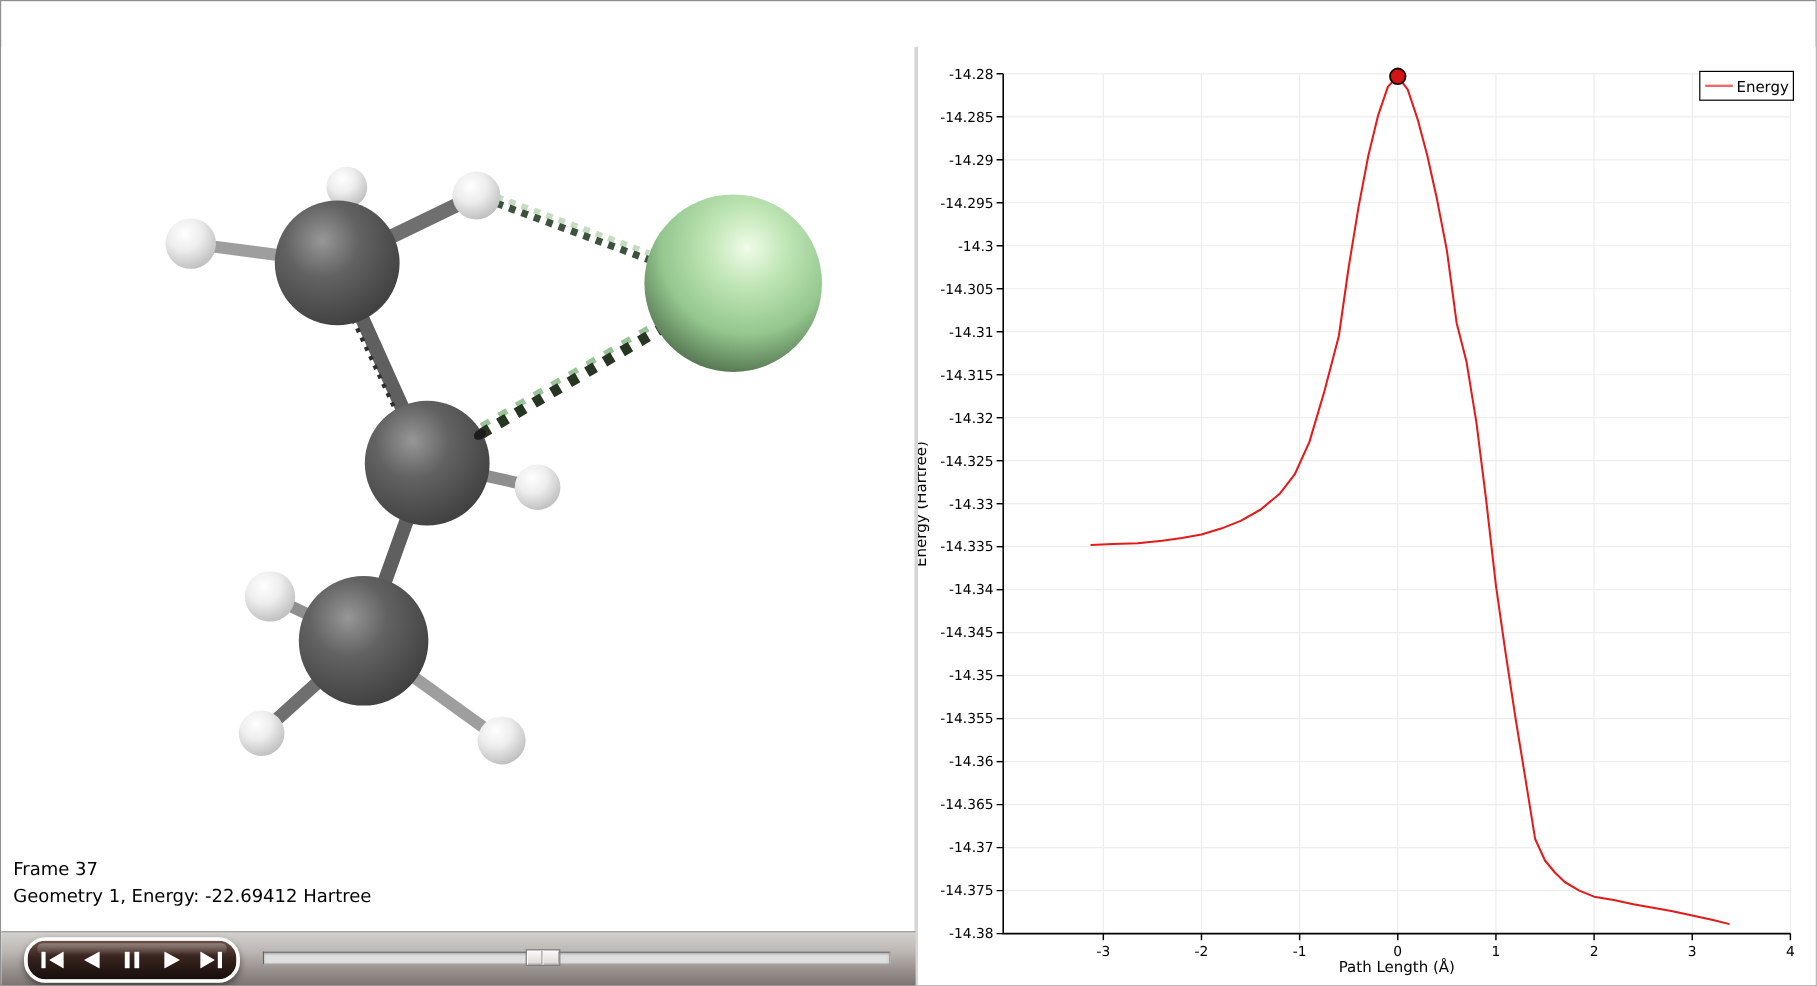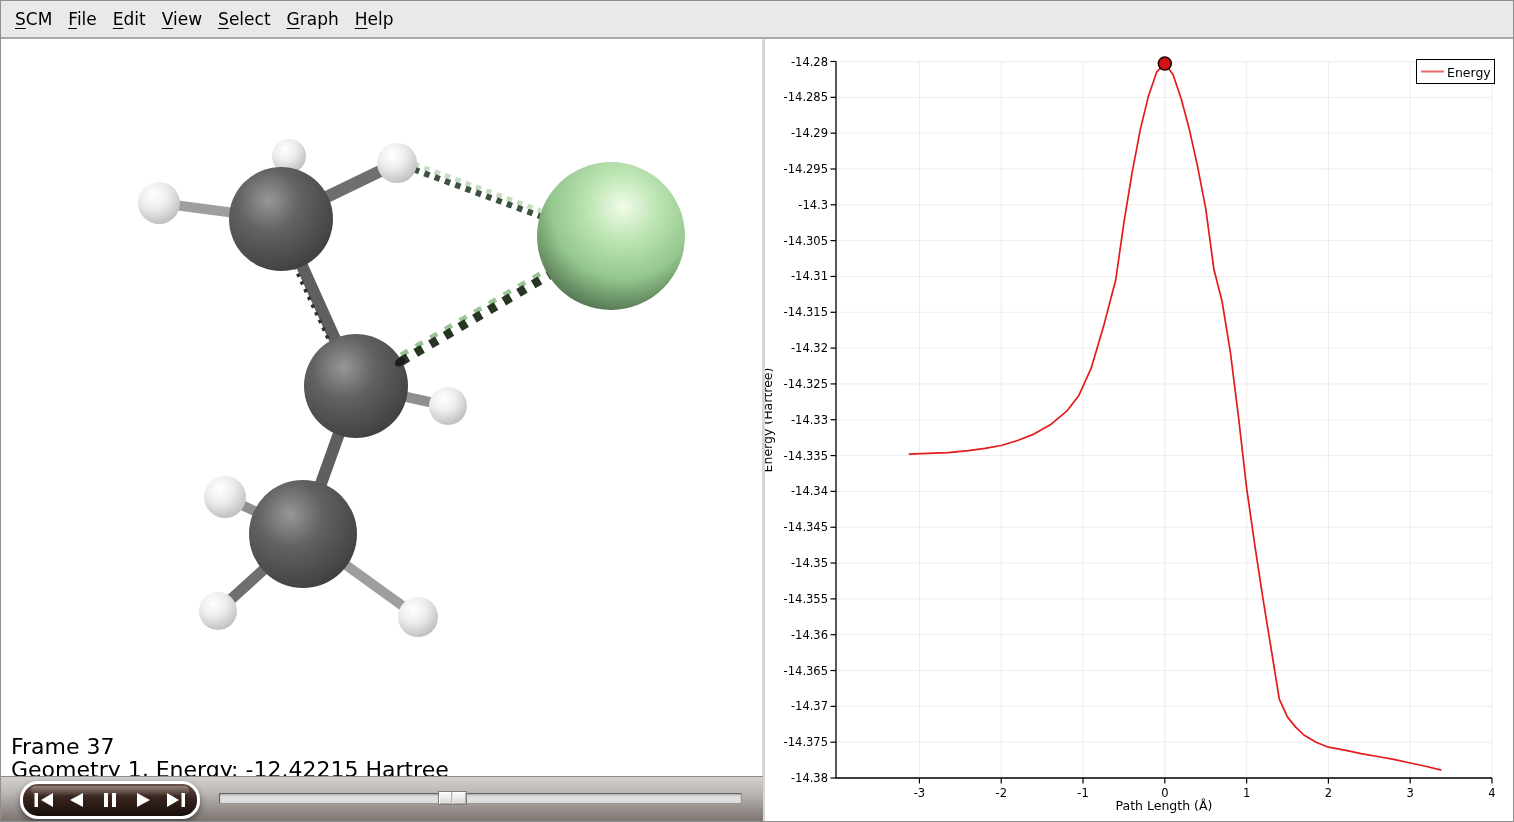--- a/index.html
+++ b/index.html
@@ -9,21 +9,21 @@
   
   .menubar{position:absolute;left:0;top:0;width:100%;height:38px;background:#e9e9e9;
            border-bottom:2px solid #a8a8a8;display:flex;align-items:center;
            padding-left:6px;box-sizing:border-box;}
   .menu-item{font-size:17px;color:#000;margin:0 8px;cursor:default;white-space:nowrap;}
   .menu-item .u{text-decoration:underline;text-underline-offset:3px;}
   
   .viewer{position:absolute;left:0;top:38px;width:762px;height:737px;background:#fff;}
   .divider{position:absolute;left:761px;top:38px;width:3px;height:784px;background:#d6d6d6;}
   .chart-panel{position:absolute;left:764px;top:38px;width:837px;height:784px;background:#fff;}
-  .status{position:absolute;left:10px;top:696px;font-size:22px;color:#000;line-height:23px;}
+  .status{position:absolute;left:10px;top:674px;font-size:15px;color:#000;line-height:23px;}
   
   .bottombar{position:absolute;left:0;top:775px;width:762px;height:47px;
              background:linear-gradient(180deg,#d2d0cd 0%,#bcb7b3 35%,#968e8a 70%,#7a716d 100%);
              border-top:1px solid #8c8c8c;box-sizing:border-box;}
   .pill{position:absolute;left:19px;top:4px;width:174px;height:32px;border-radius:18px;
         border:3px solid #ffffff;
         background:linear-gradient(180deg,#6b534b 0%,#38241e 42%,#170e0b 100%);
         box-shadow:0 3px 6px rgba(0,0,0,.45);
         display:flex;align-items:center;justify-content:space-evenly;}
   .pill::after{content:"";position:absolute;left:8px;right:8px;top:2px;height:9px;border-radius:10px;
@@ -37,29 +37,20 @@
         box-shadow:inset 1px 1px 0 #fff, inset -1px -1px 0 #b0b0b0;box-sizing:border-box;}
   .slider-handle::after{content:"";position:absolute;left:12px;top:0;width:2px;height:100%;
         background:linear-gradient(90deg,#9e9e9e,#f5f5f5);}
   svg text{font-family:"DejaVu Sans","Liberation Sans",sans-serif;}
 </style>
 </head>
 <body>
 
 <div class="app">
 
-  <div class="menubar" id="menubar">
-      <span class="menu-item"><span class="u">S</span>CM</span>
-      <span class="menu-item"><span class="u">F</span>ile</span>
-      <span class="menu-item"><span class="u">E</span>dit</span>
-      <span class="menu-item"><span class="u">V</span>iew</span>
-      <span class="menu-item"><span class="u">S</span>elect</span>
-      <span class="menu-item"><span class="u">G</span>raph</span>
-      <span class="menu-item"><span class="u">H</span>elp</span>
-    </div>
 
   <div class="viewer">
     <svg id="molsvg" width="762" height="737" viewBox="0 38 762 737">
         <defs>
           <radialGradient id="gradC" cx="38%" cy="32%" r="75%">
             <stop offset="0%" stop-color="#979797"></stop>
             <stop offset="40%" stop-color="#626262"></stop>
             <stop offset="100%" stop-color="#3d3d3d"></stop>
           </radialGradient>
           <radialGradient id="gradH" cx="38%" cy="30%" r="75%">
@@ -96,21 +87,21 @@
         <circle cx="355" cy="385" r="52" fill="url(#gradC)"></circle>
         <circle cx="447" cy="405" r="19" fill="url(#gradH)"></circle>
         <circle cx="224" cy="496" r="21" fill="url(#gradH)"></circle>
         <circle cx="302" cy="533" r="54" fill="url(#gradC)"></circle>
         <circle cx="217" cy="610" r="19" fill="url(#gradH)"></circle>
         <circle cx="417" cy="616" r="20" fill="url(#gradH)"></circle>
         <ellipse cx="399" cy="361" rx="5.5" ry="4" fill="#1c1c1c" transform="rotate(-35 399 361)"></ellipse>
       </svg>
     <div class="status">
       <div>Frame 37</div>
-      <div>Geometry 1, Energy: -12.42215 Hartree</div>
+      <div>Geometry 1, Energy: -22.69412 Hartree</div>
     </div>
   </div>
 
   <div class="divider"></div>
 
   <div class="chart-panel">
     <svg id="chartsvg" width="750" height="784" viewBox="764 38 750 784">
         <line x1="835" y1="60.5" x2="1491" y2="60.5" stroke="#ededed" stroke-width="1"></line>
         <line x1="835" y1="96.32500000000509" x2="1491" y2="96.32500000000509" stroke="#ededed" stroke-width="1"></line>
         <line x1="835" y1="132.14999999999748" x2="1491" y2="132.14999999999748" stroke="#ededed" stroke-width="1"></line>

